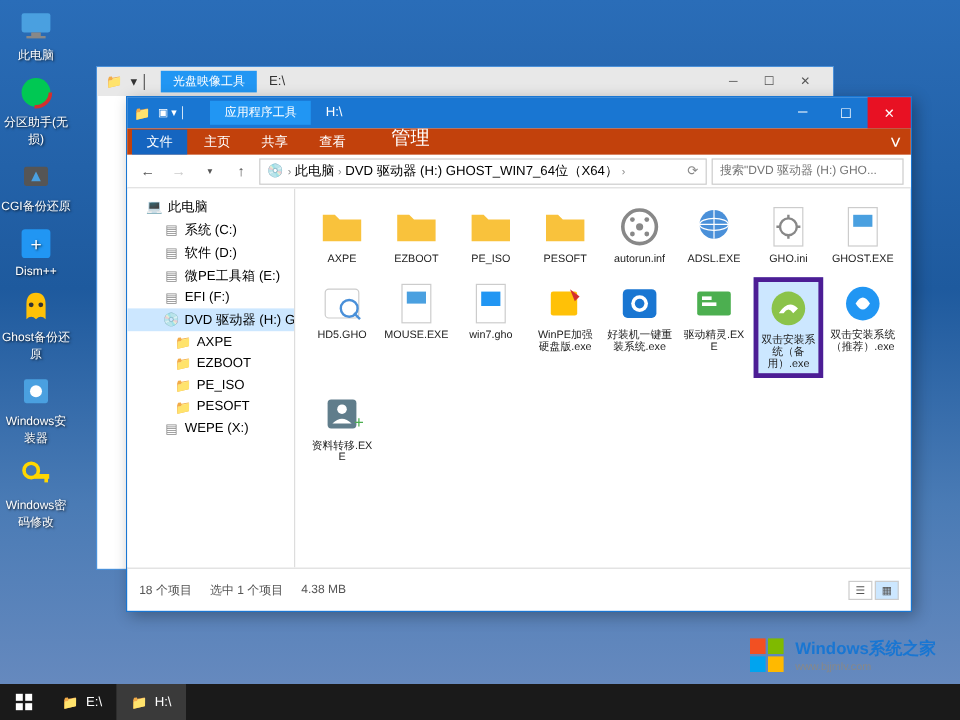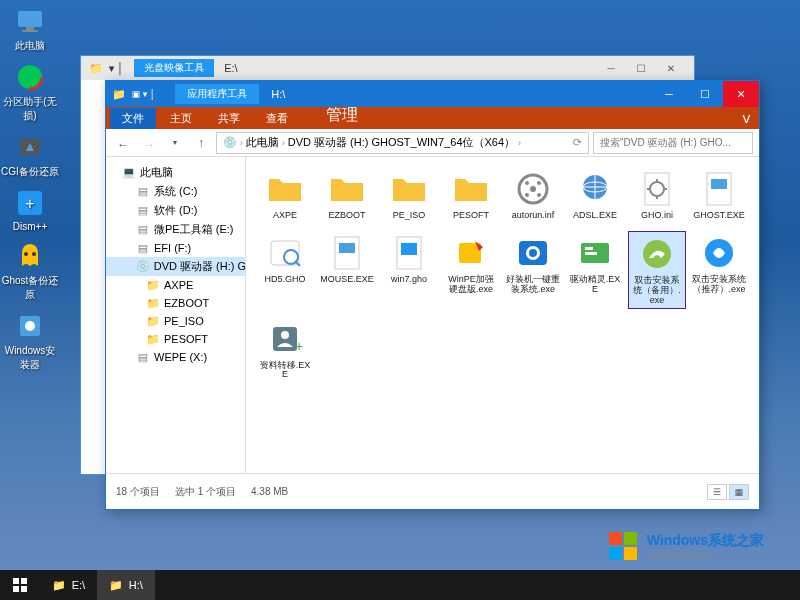--- a/index.html
+++ b/index.html
@@ -51,30 +51,30 @@
 .tree-item.sub2 { padding-left: 40px; }
 .tree-item.selected { background: #cce7ff; }
 .tree-icon { width: 14px; height: 14px; display: inline-flex; align-items: center; justify-content: center; font-size: 11px; }
 .folder-ic { color: #f9c23c; }
 .drive-ic { color: #888; }
 .pc-ic { color: #4a90d9; }
 
 .content { flex: 1; padding: 10px; overflow: auto; }
 .file-grid { display: flex; flex-wrap: wrap; gap: 8px 4px; }
 .file-item { width: 58px; text-align: center; cursor: pointer; padding: 2px; }
-.file-item.selected { background: #cce7ff; border: 1px solid #4c1d95; }
+.file-item.selected { background: #cce7ff; border: 4px solid #4c1d95; }
 .file-icon { width: 40px; height: 40px; margin: 0 auto 2px; display: flex; align-items: center; justify-content: center; font-size: 28px; }
 .file-name { font-size: 9px; line-height: 1.1; word-break: break-all; color: #222; }
 
 .statusbar { height: 36px; border-top: 1px solid #ddd; display: flex; align-items: center; padding: 0 10px; font-size: 10px; color: #555; gap: 15px; }
 .view-toggle { margin-left: auto; display: flex; gap: 2px; }
 .vt-btn { width: 20px; height: 16px; border: 1px solid #ccc; cursor: pointer; font-size: 9px; display: flex; align-items: center; justify-content: center; }
 
 
-.watermark { position: absolute; bottom: 38px; right: 36px; display: flex; align-items: center; gap: 8px; color: #1976d2; font-size: 14px; font-weight: bold; }
+.watermark { position: absolute; bottom: 38px; right: 20px; display: flex; align-items: center; gap: 8px; color: #1976d2; font-size: 14px; font-weight: bold; }
 .wm-logo { width: 32px; height: 32px; }
 .wm-url { font-size: 9px; color: #888; font-weight: normal; display: block; }
 
 svg { display: block; }
 </style>
 </head>
 <body>
 
 <div class="desktop">
     <div class="dicon">
@@ -125,20 +125,30 @@
       <div>Ghost备份还原</div>
     </div>
     <div class="dicon">
       <div class="dicon-img">
         <svg width="32" height="32" viewBox="0 0 32 32">
           <rect x="6" y="6" width="20" height="20" fill="#4aa0e0" rx="2"></rect>
           <circle cx="16" cy="16" r="5" fill="#fff"></circle>
         </svg>
       </div>
       <div>Windows安装器</div>
+    </div>
+    <div class="dicon">
+      <div class="dicon-img">
+        <svg width="32" height="32" viewBox="0 0 32 32">
+          <circle cx="12" cy="12" r="6" fill="none" stroke="#ffd700" stroke-width="3"></circle>
+          <rect x="15" y="15" width="12" height="4" fill="#ffd700"></rect>
+          <rect x="23" y="15" width="3" height="7" fill="#ffd700"></rect>
+        </svg>
+      </div>
+      <div>Windows密码修改</div>
     </div>
   </div>
 
 <div class="win-back">
   <div class="titlebar-back">
     <span>📁</span>
     <span style="margin-left:6px">▾ │</span>
     <span class="context">光盘映像工具</span>
     <span>E:\</span>
     <div class="win-controls">

